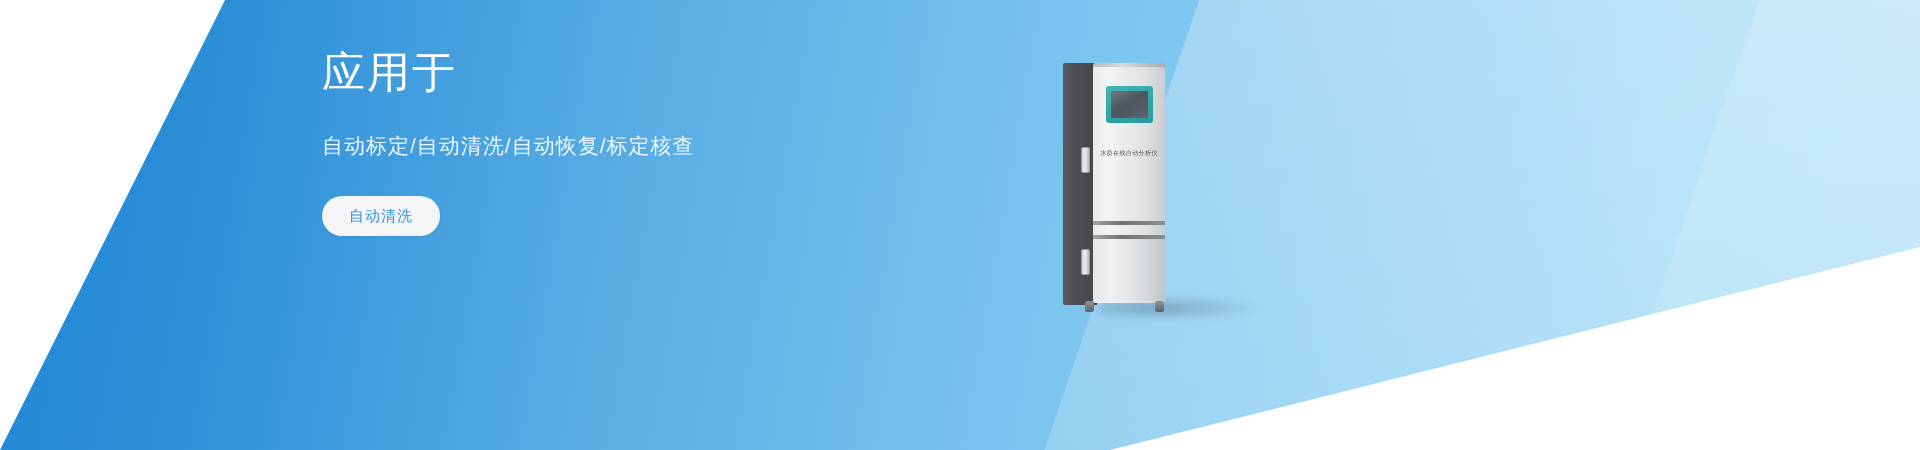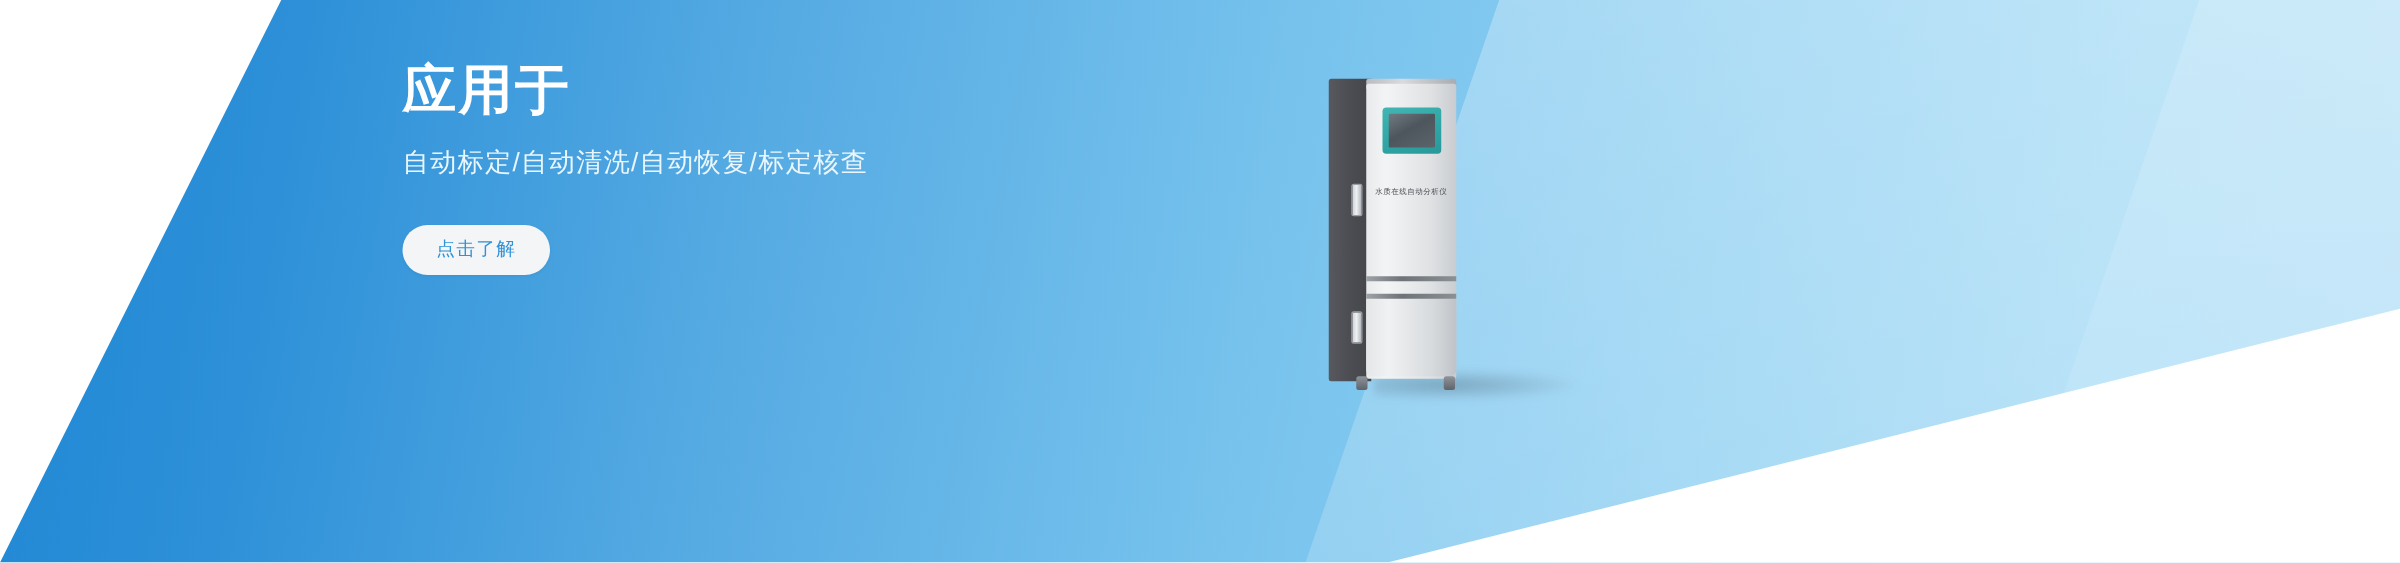--- a/index.html
+++ b/index.html
@@ -27,26 +27,26 @@
   }
   
   .wedge-white{
     position:absolute;left:0;top:0;width:1920px;height:450px;pointer-events:none;
   }
   .wedge-white svg{display:block;width:1920px;height:450px;}
 
   
   .copy{position:absolute;left:322px;top:46px;width:760px;}
   .headline{
-    color:#ffffff;font-size:43px;line-height:52px;font-weight:700;
+    color:#ffffff;font-size:43px;line-height:52px;font-weight:400;
     letter-spacing:2px;white-space:nowrap;
   }
   .headline .l2{letter-spacing:2px;}
   .subtitle{
-    margin-top:18px;color:#eaf6fd;font-size:21px;letter-spacing:1px;
+    margin-top:34px;color:#eaf6fd;font-size:21px;letter-spacing:1px;
     font-weight:400;white-space:nowrap;
   }
   .cta{
     margin-top:36px;display:inline-block;
     width:118px;height:40px;line-height:40px;text-align:center;
     background:#f4f5f7;border-radius:20px;
     color:#2f93d8;font-size:15px;letter-spacing:1px;
     box-shadow:0 1px 3px rgba(0,0,0,.06);
     cursor:pointer;user-select:none;
   }
@@ -127,21 +127,21 @@
       <polygon points="1110,450 1920,247 1920,450" fill="#ffffff"></polygon>
       <polygon points="0,0 0,450 225,0" fill="#ffffff"></polygon>
     </svg>
   </div>
 
   <div class="copy">
     <div class="headline">
       <div class="l1">应用于</div>
     </div>
     <div class="subtitle">自动标定/自动清洗/自动恢复/标定核查</div>
-    <div class="cta">点击了解</div>
+    <div class="cta">自动清洗</div>
   </div>
 
   <div class="device">
     <div class="dev-shadow"></div>
     <div class="dev-side"></div>
     <div class="dev-top"></div>
     <div class="dev-body"></div>
     <div class="dev-screen">
       <div class="dev-screen-inner"></div>
     </div>

